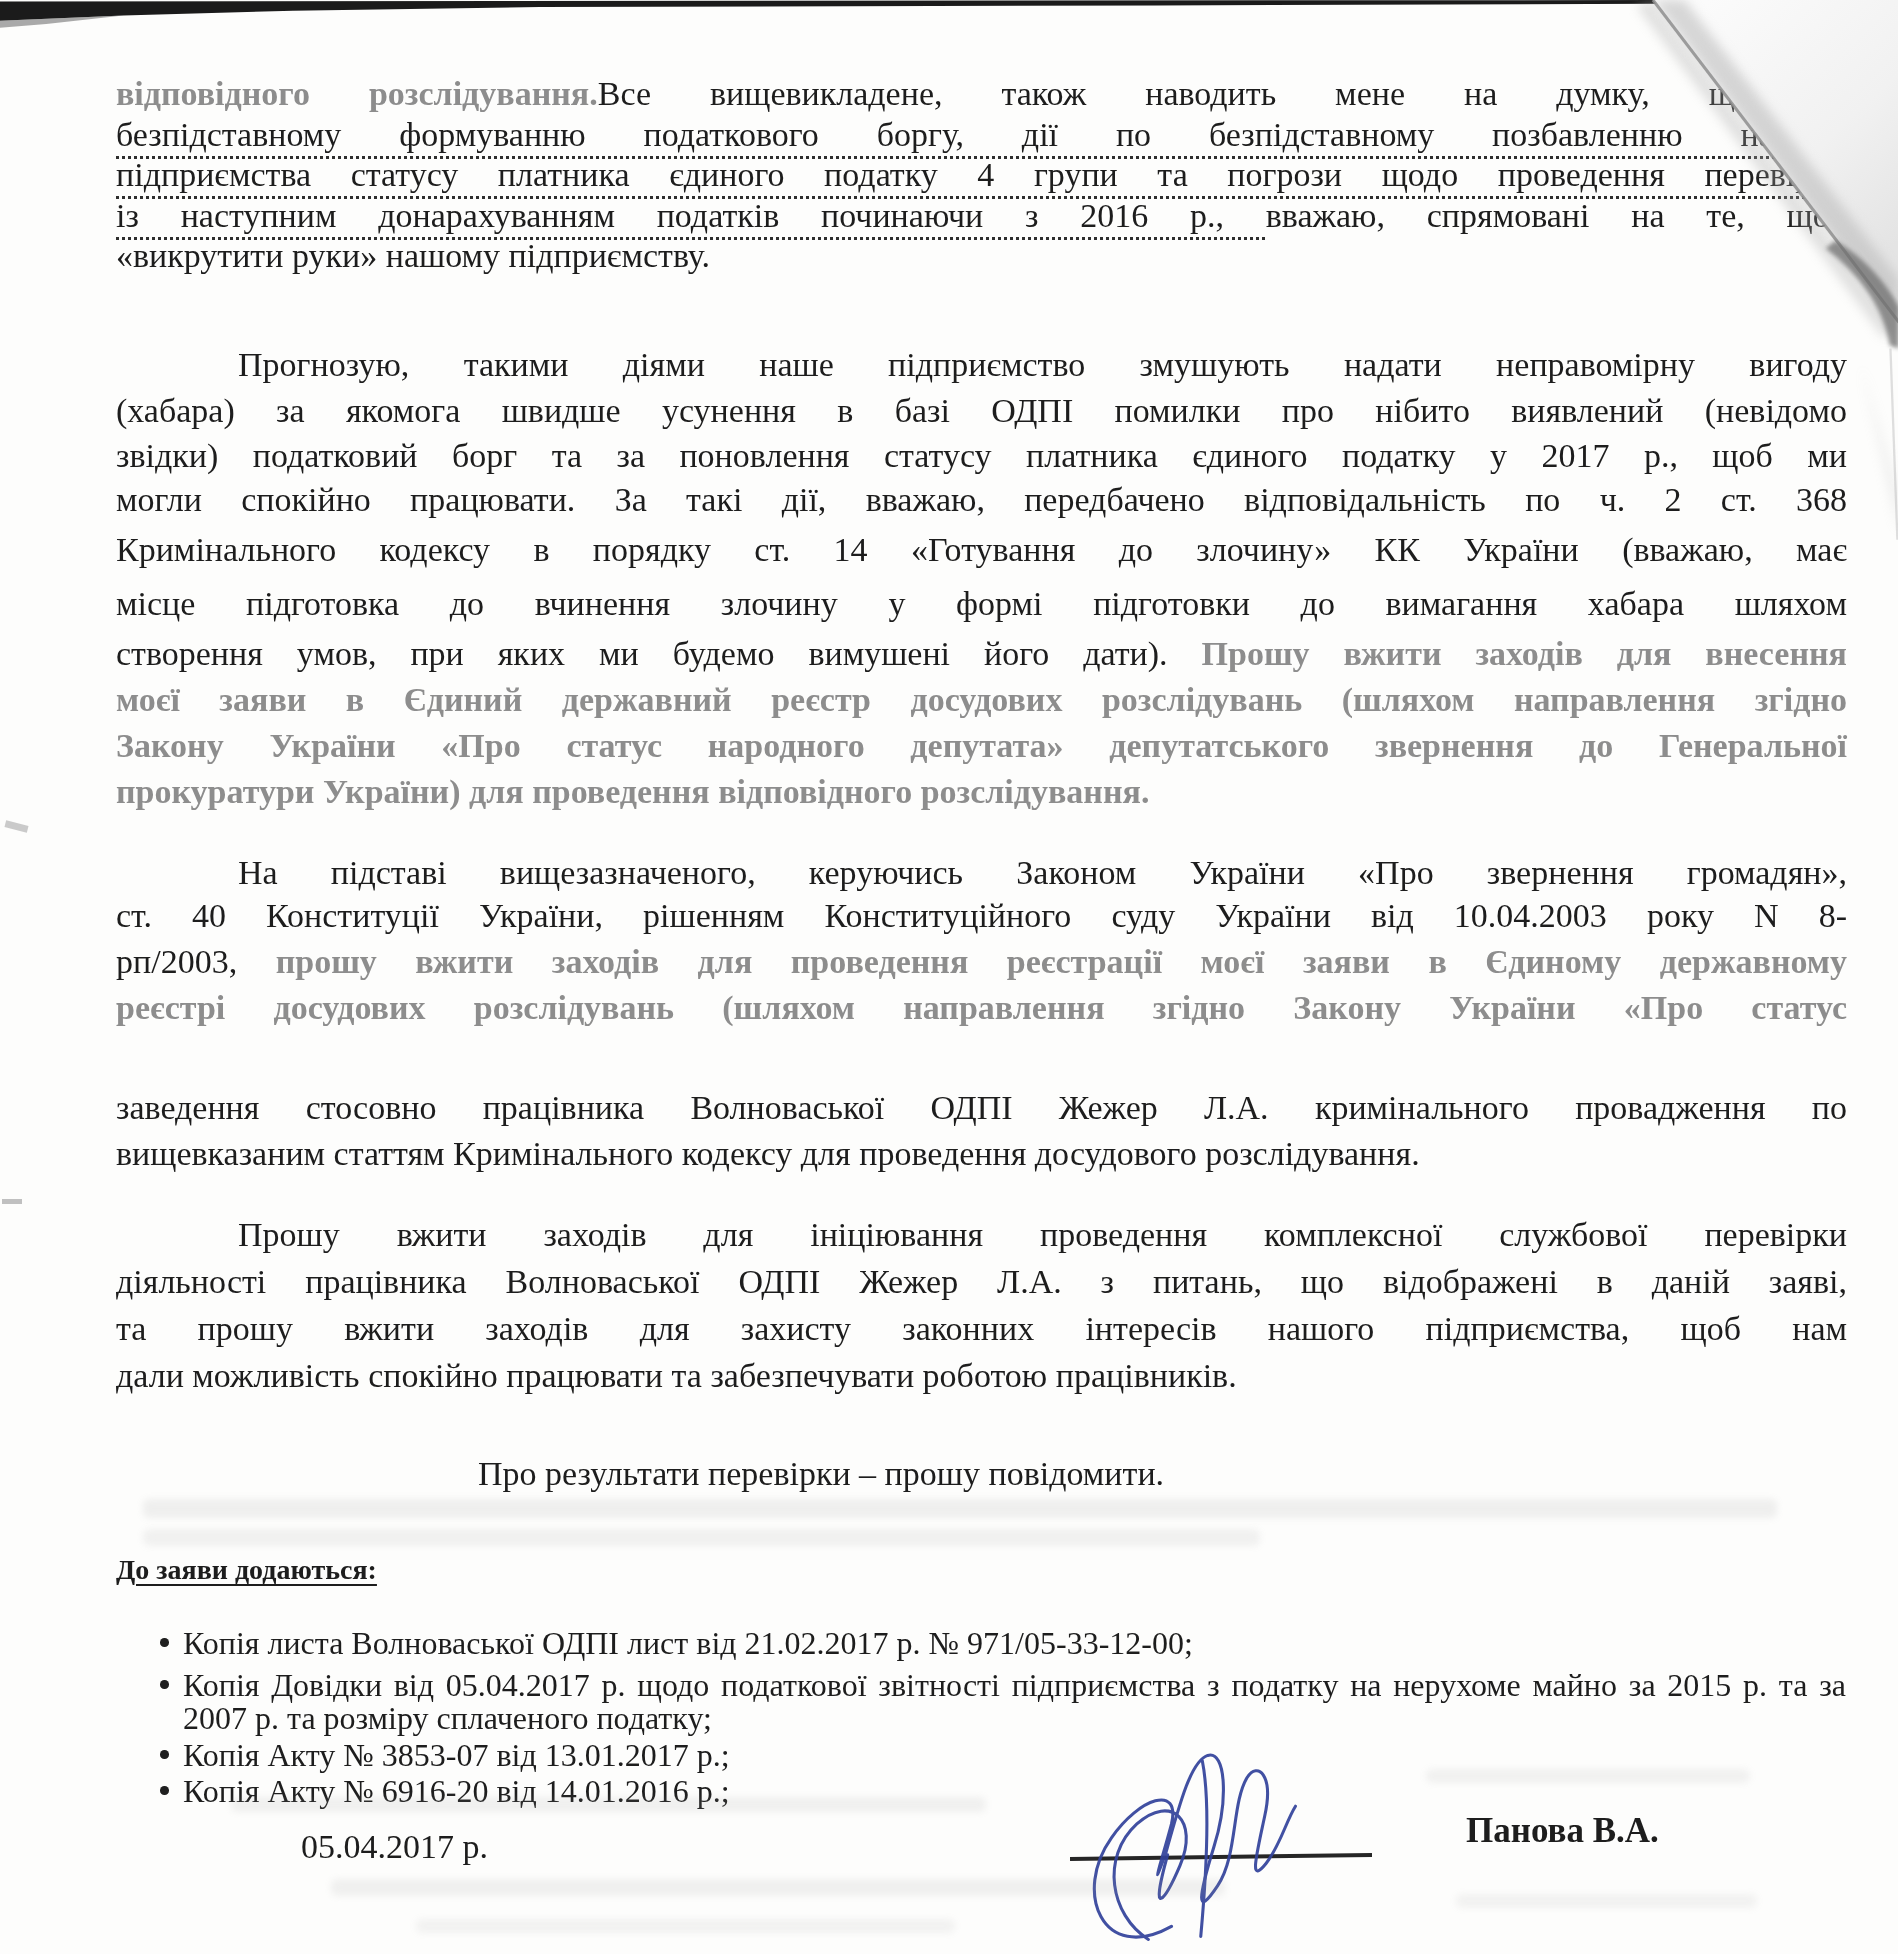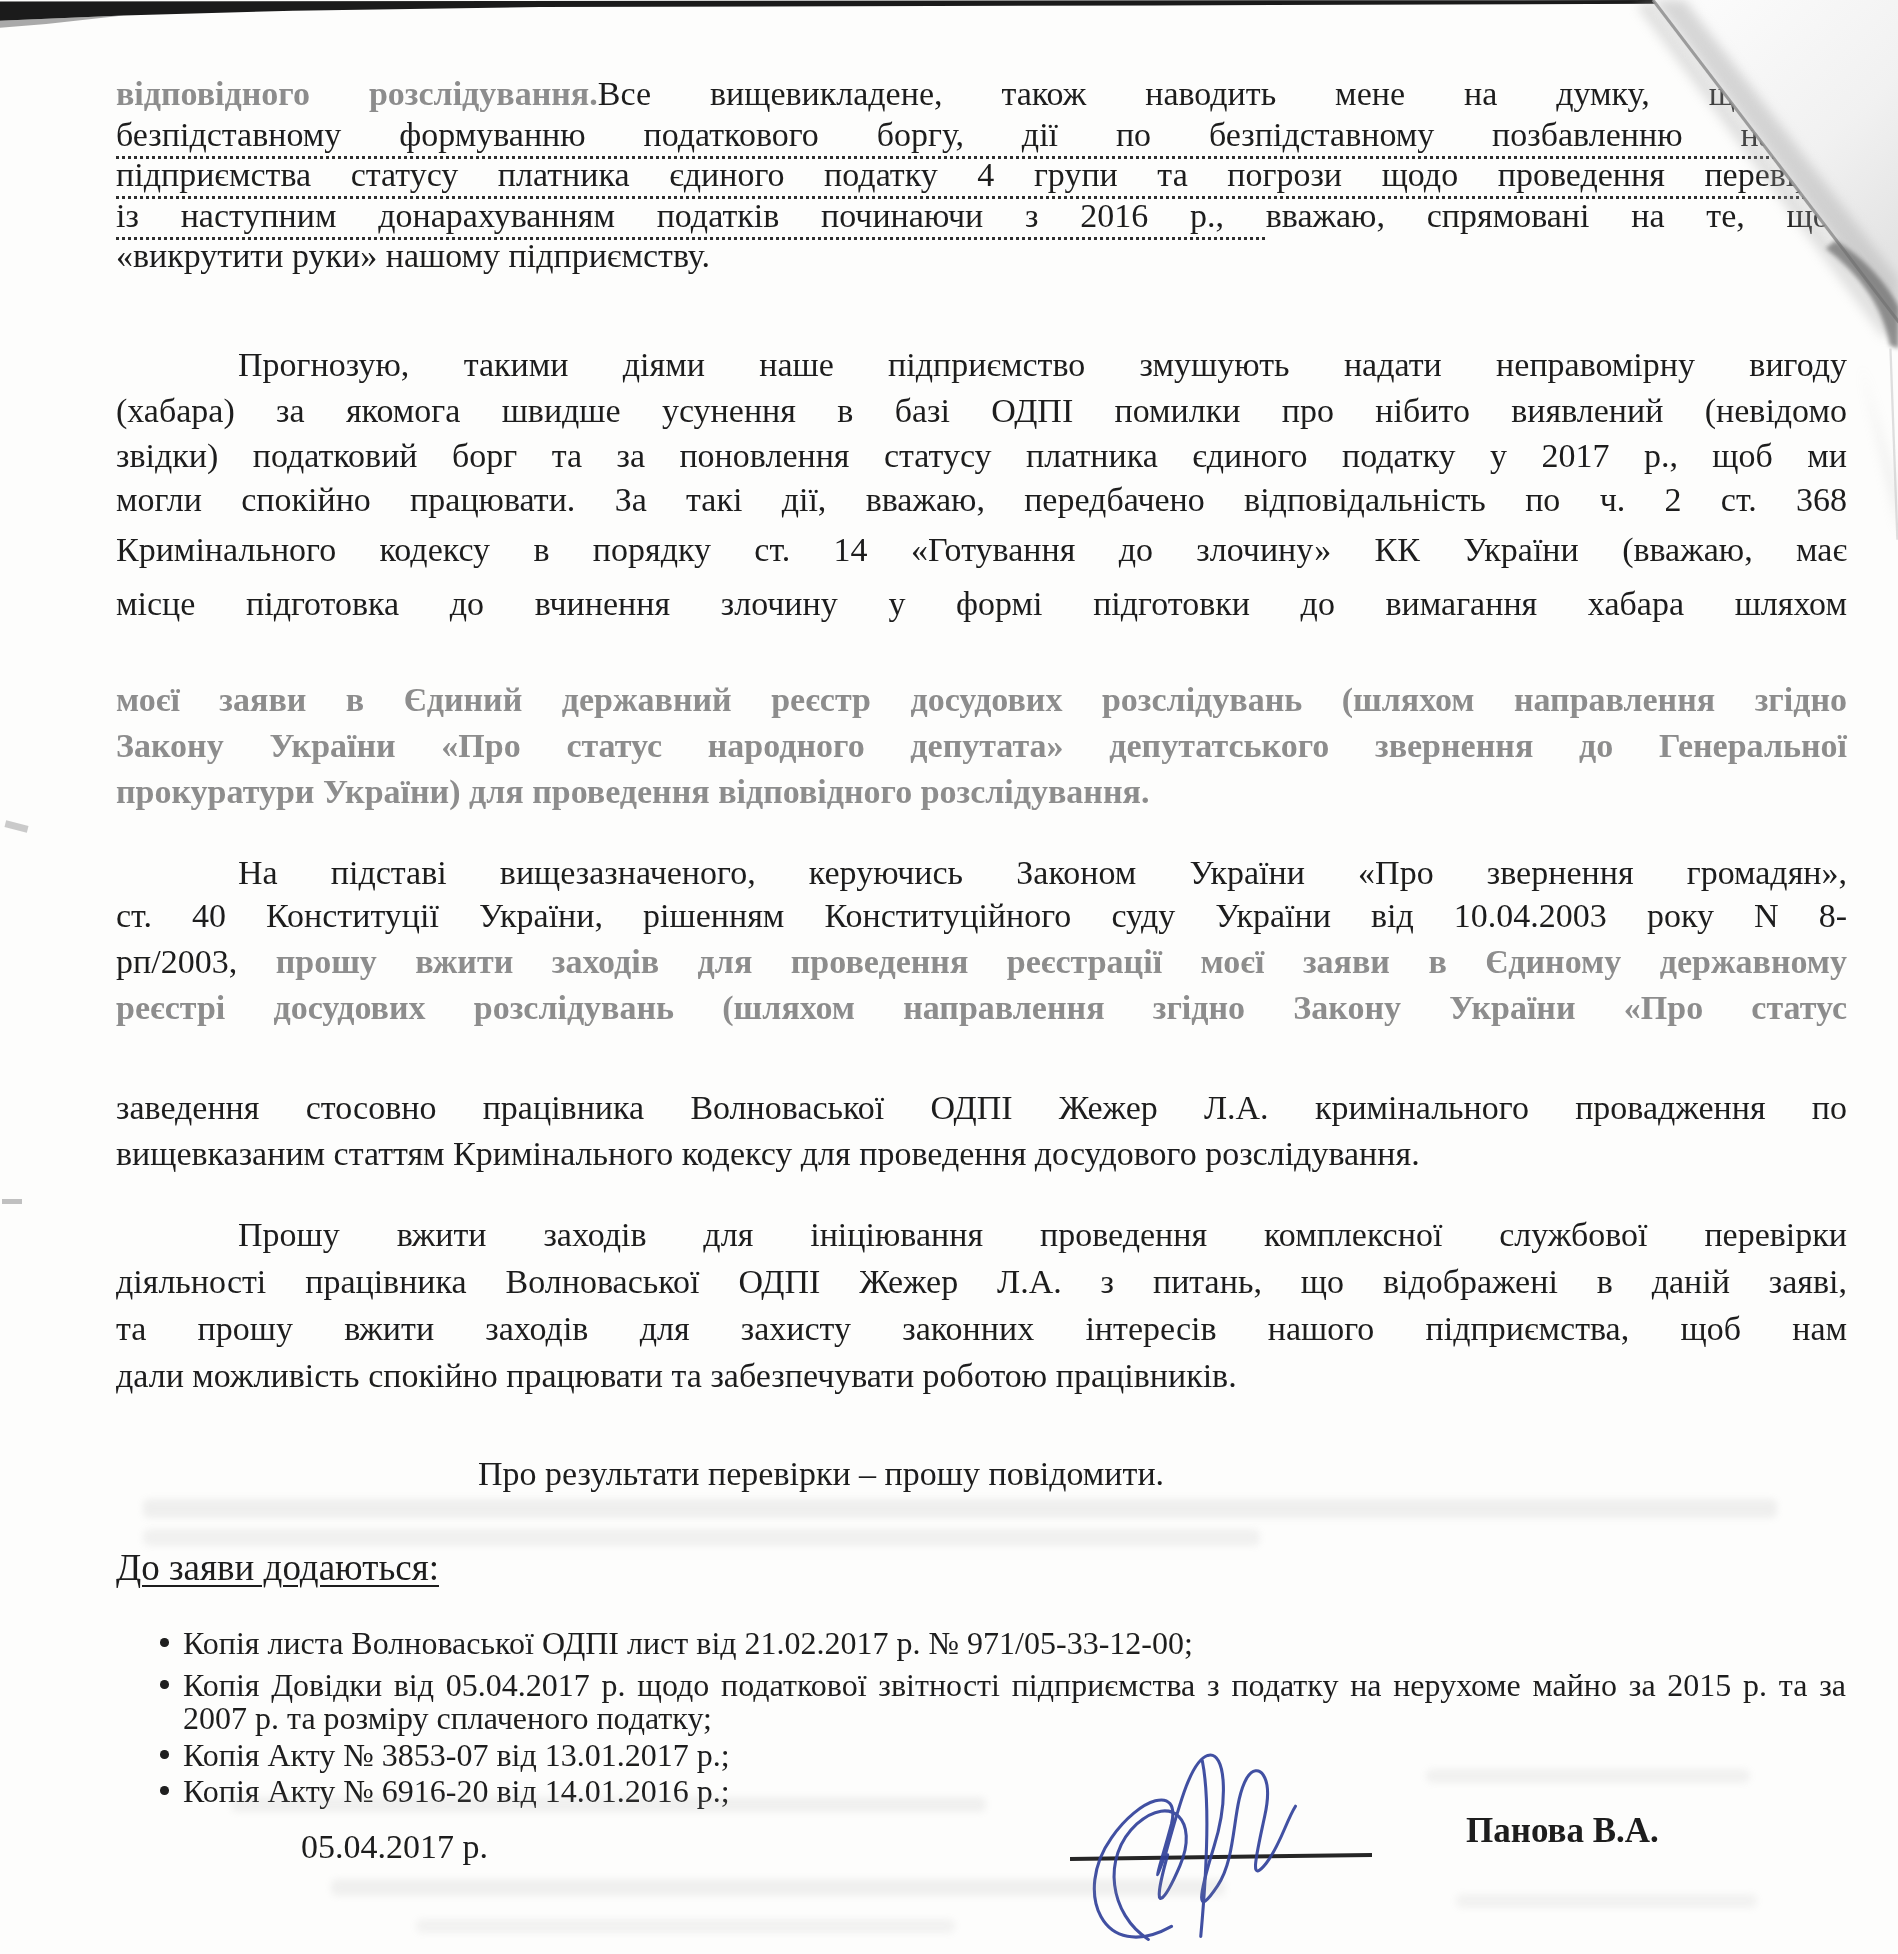--- a/index.html
+++ b/index.html
@@ -21,21 +21,21 @@
   .gray{color:#8d8d8d;font-weight:bold;}
   .b{font-weight:normal;}
   .du{
     text-decoration-line:underline;
     text-decoration-style:dotted;
     text-decoration-color:#2e2e2e;
     text-decoration-thickness:2.7px;
     text-underline-offset:10px;
   }
   .heading{
-    font-size:37px;font-weight:normal;
+    font-size:28px;font-weight:bold;
     text-decoration:underline solid #1d1d1d 2.3px;
     text-underline-offset:5.4px;
     text-align:right;
   }
   .notice{padding-left:362px;}
   .bullet{
     position:absolute;left:148px;width:1698px;
     font-size:32px;line-height:39px;
     padding-left:35px;box-sizing:border-box;margin-top:32px;
   }
@@ -68,20 +68,21 @@
   <div class="ln j" style="top:154px"><span class="du">підприємства статусу платника єдиного податку 4 групи та погрози щодо проведення перевірки</span></div>
   <div class="ln j" style="top:195px"><span class="du">із наступним донарахуванням податків починаючи з 2016 р., </span><span>вважаю, спрямовані на те, щоб</span></div>
   <div class="ln" style="top:235px"><span class="b">«викрутити руки» </span><span>нашому підприємству.</span></div>
 
   <div class="ln j indent" style="top:344px"><span>Прогнозую, такими діями наше підприємство змушують надати </span><span class="b">неправомірну вигоду</span></div>
   <div class="ln j" style="top:390px"><span class="b">(хабара) </span><span>за якомога швидше усунення в базі ОДПІ помилки про нібито виявлений (невідомо</span></div>
   <div class="ln j" style="top:435px"><span>звідки) податковий борг та за поновлення статусу платника єдиного податку у 2017 р., щоб ми</span></div>
   <div class="ln j" style="top:479px"><span>могли спокійно працювати. За такі дії, вважаю, передбачено відповідальність по </span><span class="b">ч. 2 ст. 368</span></div>
   <div class="ln j" style="top:529px"><span class="b">Кримінального кодексу в порядку ст. 14 «Готування до злочину» КК України </span><span>(вважаю, має</span></div>
   <div class="ln j" style="top:583px"><span>місце підготовка до вчинення злочину у формі підготовки до вимагання хабара шляхом</span></div>
+  <div class="ln j" style="top:633px"><span>створення умов, при яких ми будемо вимушені його дати). </span><span class="gray">Прошу вжити заходів для внесення</span></div>
   <div class="ln j" style="top:679px"><span class="gray">моєї заяви в Єдиний державний реєстр досудових розслідувань (шляхом направлення згідно</span></div>
   <div class="ln j" style="top:725px"><span class="gray">Закону України «Про статус народного депутата» депутатського звернення до Генеральної</span></div>
   <div class="ln" style="top:771px"><span class="gray">прокуратури України) для проведення відповідного розслідування.</span></div>
 
   <div class="ln j indent" style="top:852px"><span>На підставі вищезазначеного, керуючись Законом України «Про звернення громадян»,</span></div>
   <div class="ln j" style="top:895px"><span>ст. 40 Конституції України, рішенням Конституційного суду України від 10.04.2003 року N 8-</span></div>
   <div class="ln j" style="top:941px"><span>рп/2003, </span><span class="gray">прошу вжити заходів для проведення реєстрації моєї заяви в Єдиному державному</span></div>
   <div class="ln j" style="top:987px"><span class="gray">реєстрі досудових розслідувань (шляхом направлення згідно Закону України «Про статус</span></div>
   <div class="ln j" style="top:1087px"><span>заведення стосовно працівника Волноваської ОДПІ Жежер Л.А. кримінального провадження по</span></div>
   <div class="ln" style="top:1133px"><span>вищевказаним статтям Кримінального кодексу для проведення досудового розслідування.</span></div>

